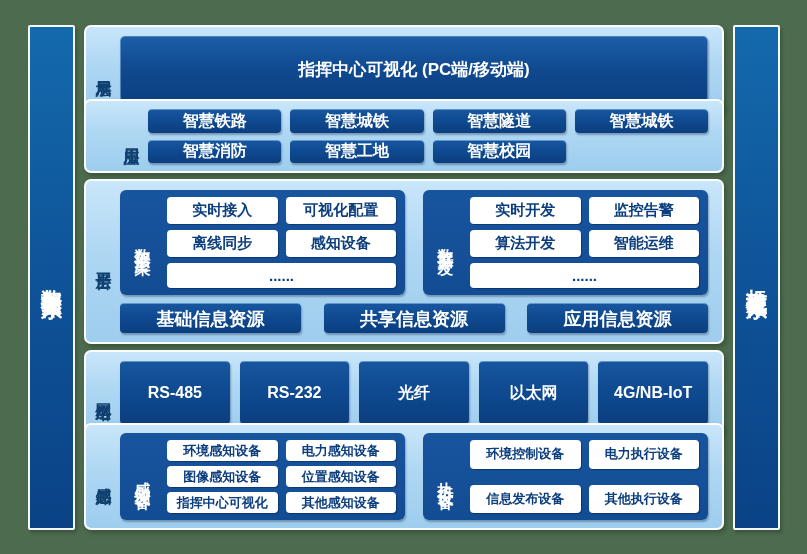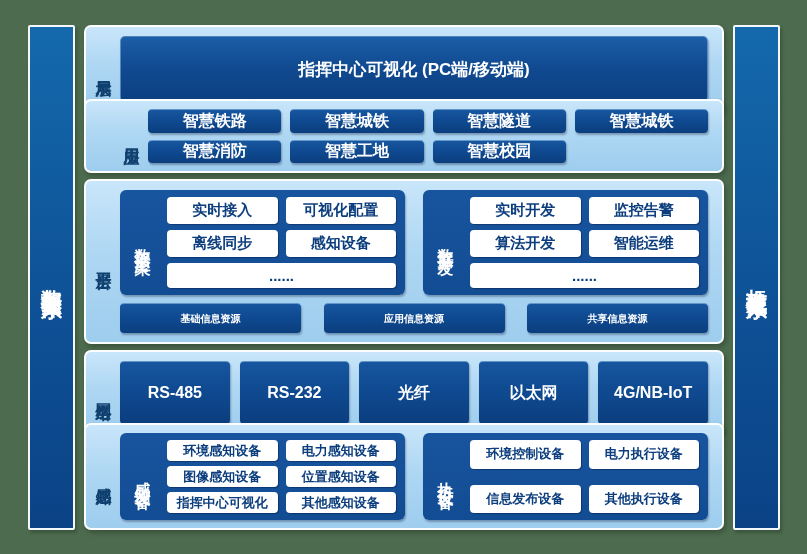--- a/index.html
+++ b/index.html
@@ -102,21 +102,21 @@
   .wbox {
     background:#ffffff; border-radius:4px;
     display:flex; align-items:center; justify-content:center;
     color:#0c3e7e; font-weight:700; font-size:15px;
     box-shadow:1px 1px 1px rgba(0,10,40,.35);
     white-space:nowrap; overflow:hidden;
   }
   .wbox-wide { grid-column:1 / -1; }
 
   .resources { flex:0 0 30px; display:flex; justify-content:space-between; }
-  .res { width:181px; font-size:10px; }
+  .res { width:181px; font-size:18px; }
 
   .body-network { padding:9px 14px 9px 0; display:flex; gap:10px; }
   .net { flex:1; }
 
   .body-perception { padding:8px 14px 8px 0; display:flex; gap:18px; }
   .grid-3r { gap:5px 8px; }
   .grid-3r .wbox { font-size:13px; }
   .grid-2r { gap:16px 8px; }
   .grid-2r .wbox { font-size:13px; }
 </style>
@@ -176,22 +176,22 @@
             <div class="wbox">监控告警</div>
             <div class="wbox">算法开发</div>
             <div class="wbox">智能运维</div>
             <div class="wbox wbox-wide">......</div>
           </div>
         </div>
 
       </div>
       <div class="resources">
         <div class="dbox res">基础信息资源</div>
+        <div class="dbox res">共享信息资源</div>
         <div class="dbox res">应用信息资源</div>
-        <div class="dbox res">共享信息资源</div>
       </div>
     </div>
   </section>
 
   <section class="panel panel-network">
     <div class="layer-label">网络层</div>
     <div class="panel-body body-network">
       <div class="dbox net">RS-485</div>
       <div class="dbox net">RS-232</div>
       <div class="dbox net">光纤</div>

